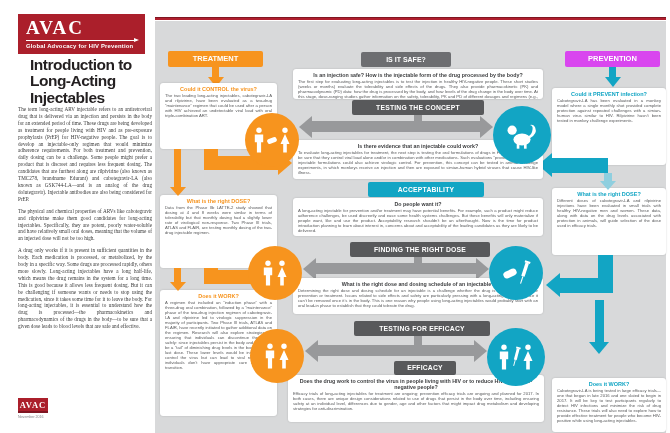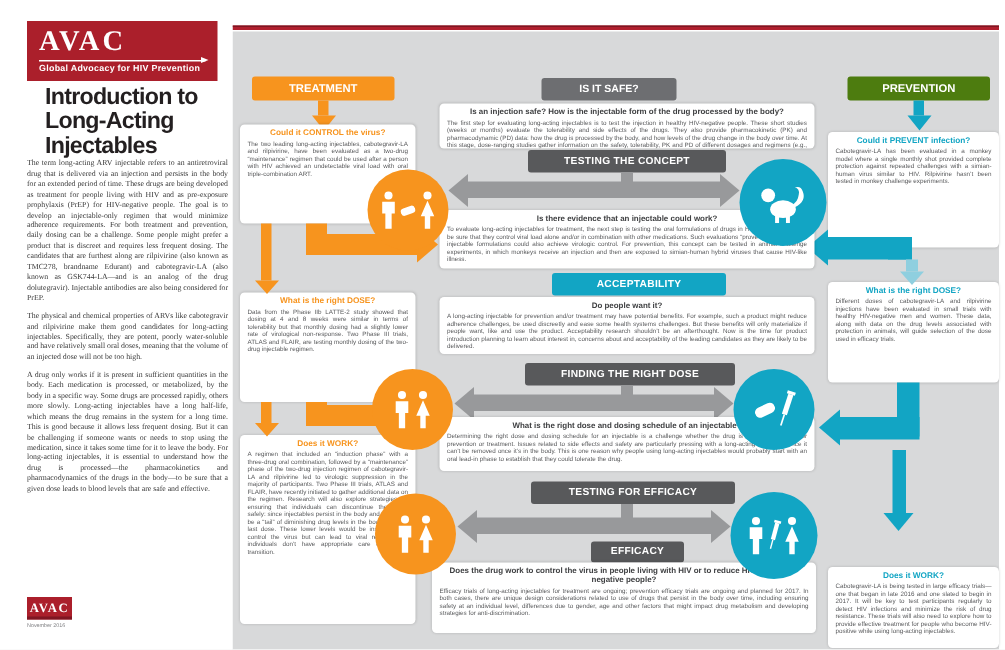--- a/index.html
+++ b/index.html
@@ -10,21 +10,21 @@
   
   #main-bg{left:155px;top:21px;width:511px;height:412px;background:#d8d9da}
   #red-rule{left:155px;top:17px;width:511px;height:3px;background:#b01f2e;border-top:1px solid #7f1622}
   
   #header-bar{left:163px;top:25px;width:497px;height:21px;background:#58595b;border-radius:2px;
     color:#fff;font-weight:bold;font-size:10.5px;line-height:21px;text-align:center;letter-spacing:-0.2px}
   
   .lbl{color:#fff;font-weight:bold;text-align:center;border-radius:2px;overflow:hidden}
   .lbl.big{font-size:7.5px;line-height:16px;height:16px}
   .lbl.sec{font-size:6.8px;line-height:15px;height:15px;background:#58595b;letter-spacing:0.2px}
-  .oc-bg{background:#f7941e}.tc-bg{background:#4d7c0f}
+  .oc-bg{background:#f7941e}.tc-bg{background:#d946ef}
   
   .wb{background:#fff;border-radius:3px;padding:3px 5px;overflow:hidden;box-shadow:0 0 2px rgba(0,0,0,.18)}
   .q{font-weight:bold;color:#3f4042;text-align:center;font-size:5.3px;line-height:1.22;margin-bottom:1.5px}
   .bt{font-size:4.2px;line-height:1.18;color:#57585a;text-align:justify}
   .ct{font-weight:bold;text-align:center;font-size:5.5px;line-height:1.15;margin-bottom:2px}
   .orange-t{color:#f7941e}.teal-t{color:#12a5c4}
   
   .circ{border-radius:50%;display:flex;align-items:center;justify-content:center;gap:2px;z-index:3}
   .circ svg{fill:#fff}
   

